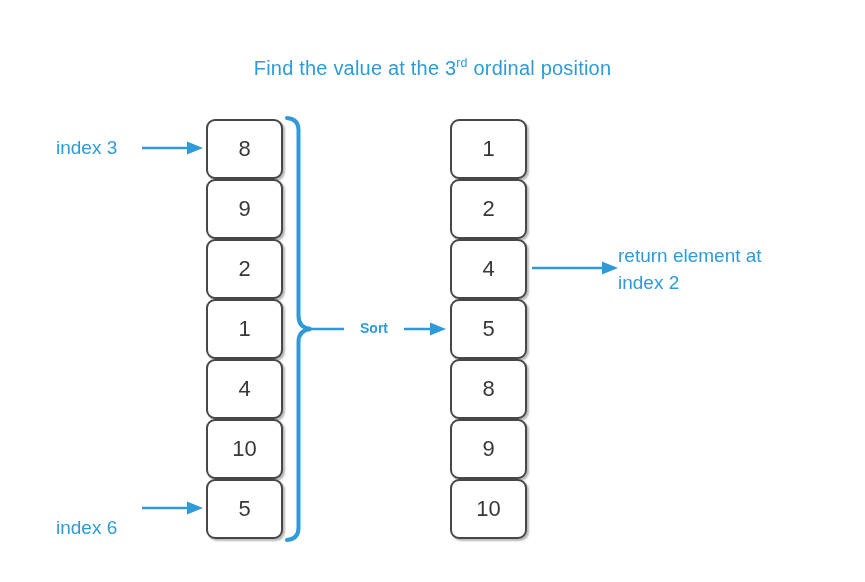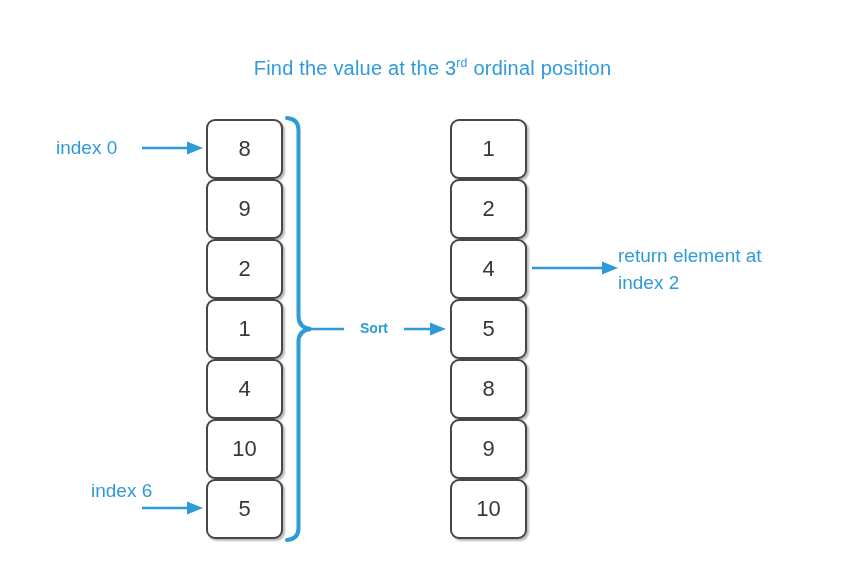--- a/index.html
+++ b/index.html
@@ -64,21 +64,21 @@
   }
   .index-label {
     position: absolute;
     left: 56px;
     width: 90px;
     color: var(--accent-blue);
     font-size: 19px;
     white-space: nowrap;
   }
   .index-label.top    { top: 137px; }
-  .index-label.bottom { top: 480px; margin-left: 35px; }
+  .index-label.bottom { top: 517px; }
   .sort-label {
     position: absolute;
     left: 344px;
     top: 318px;
     width: 60px;
     text-align: center;
     background: var(--background);
     color: var(--accent-blue);
     font-size: 14px;
     font-weight: bold;
@@ -139,21 +139,21 @@
   <div class="column col-right">
     <div class="box">1</div>
     <div class="box">2</div>
     <div class="box">4</div>
     <div class="box">5</div>
     <div class="box">8</div>
     <div class="box">9</div>
     <div class="box">10</div>
   </div>
 
-  <div class="index-label top">index 0</div>
+  <div class="index-label top">index 3</div>
   <div class="index-label bottom">index 6</div>
 
   <div class="sort-label">Sort</div>
 
   <div class="return-label">
     <div>return element at</div>
     <div>index 2</div>
   </div>
 
 </div>

